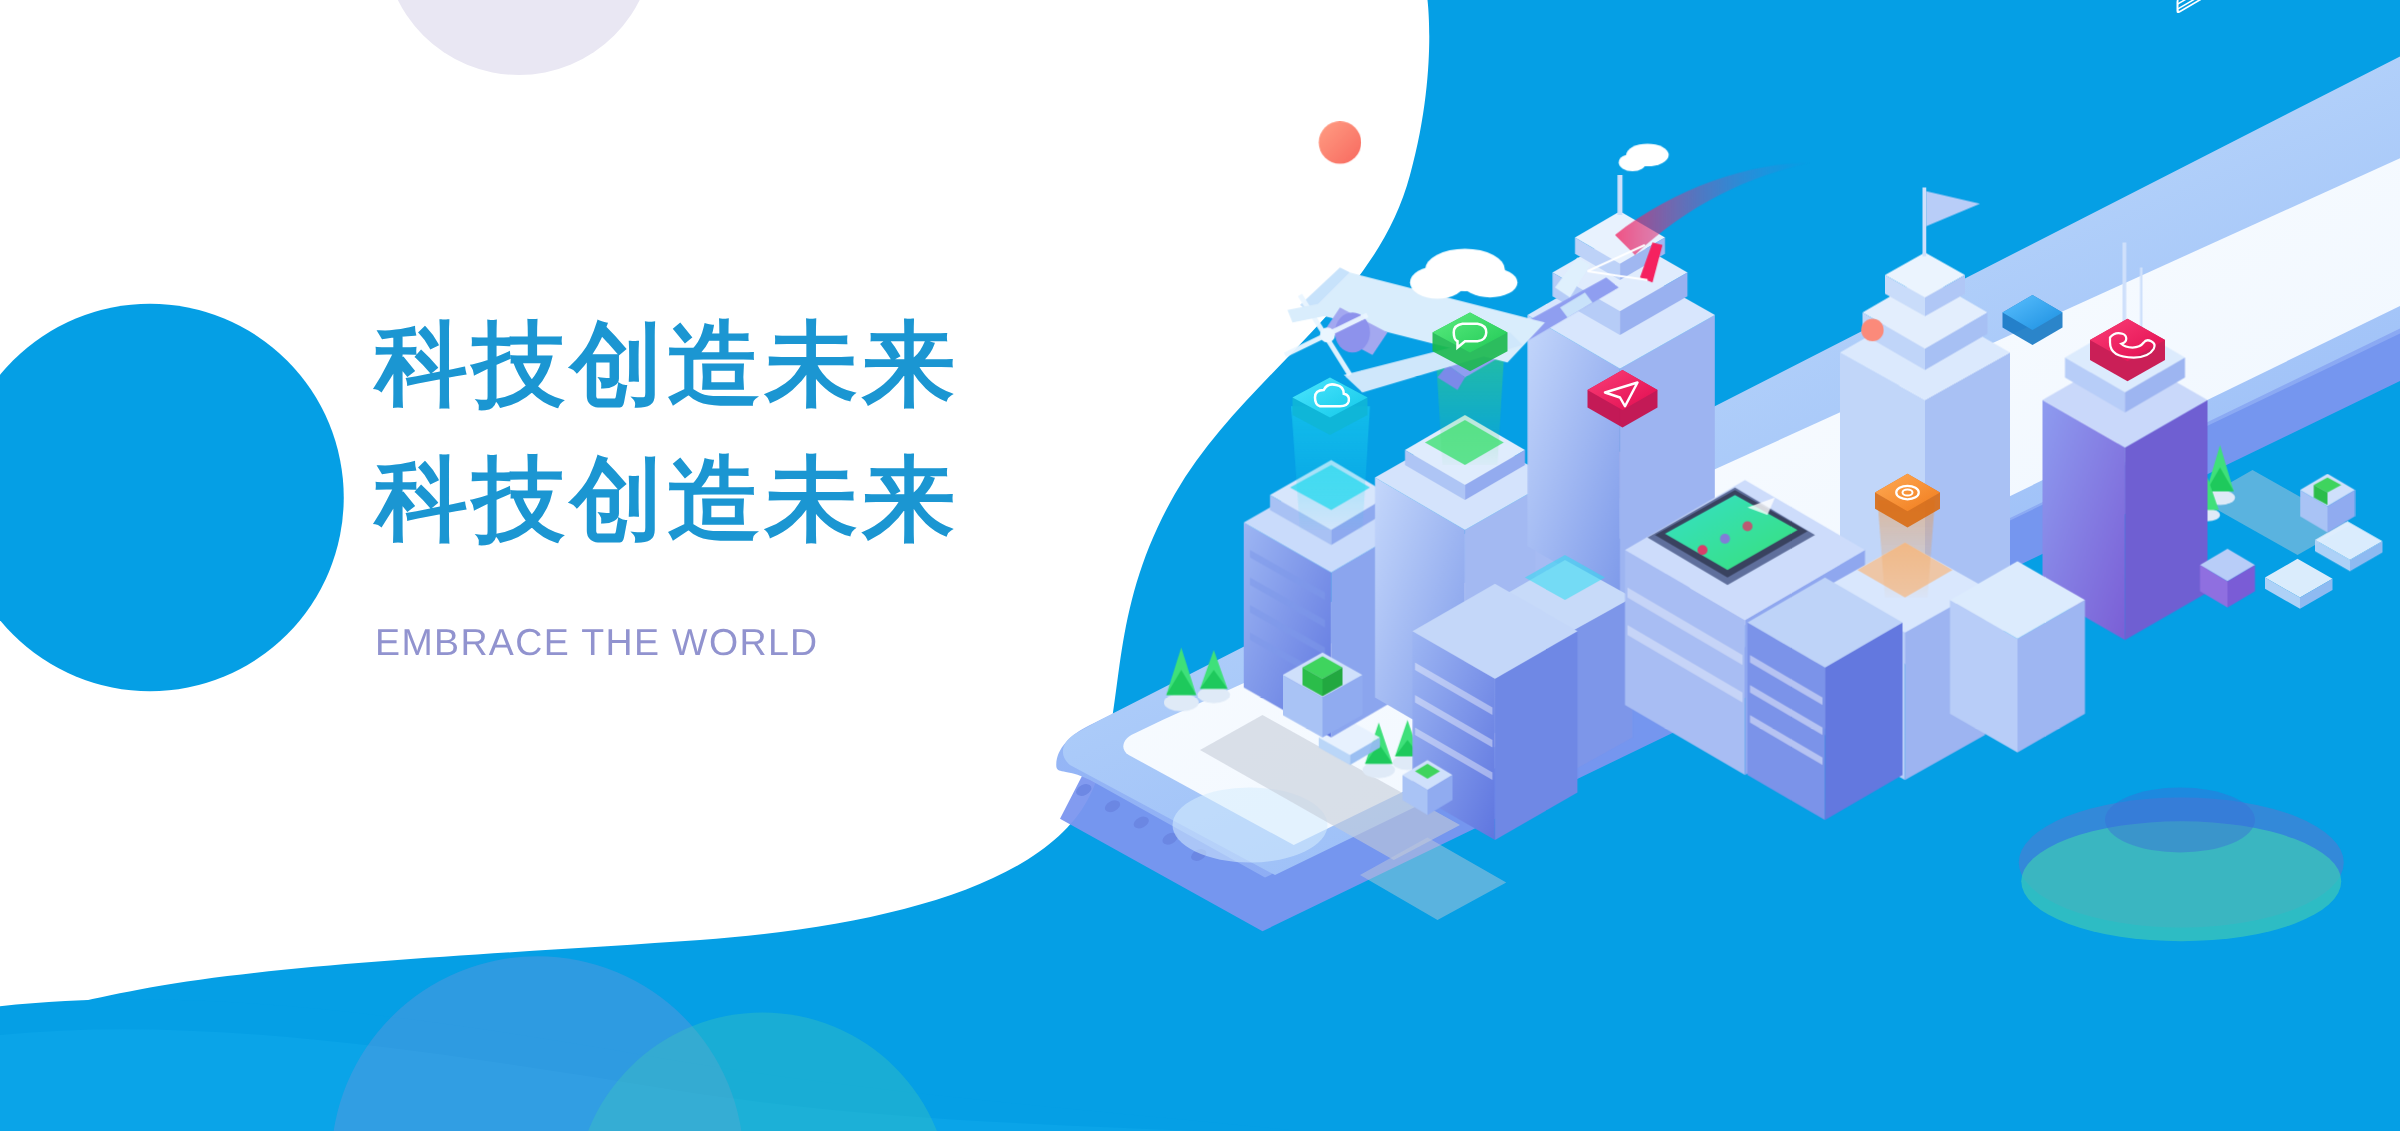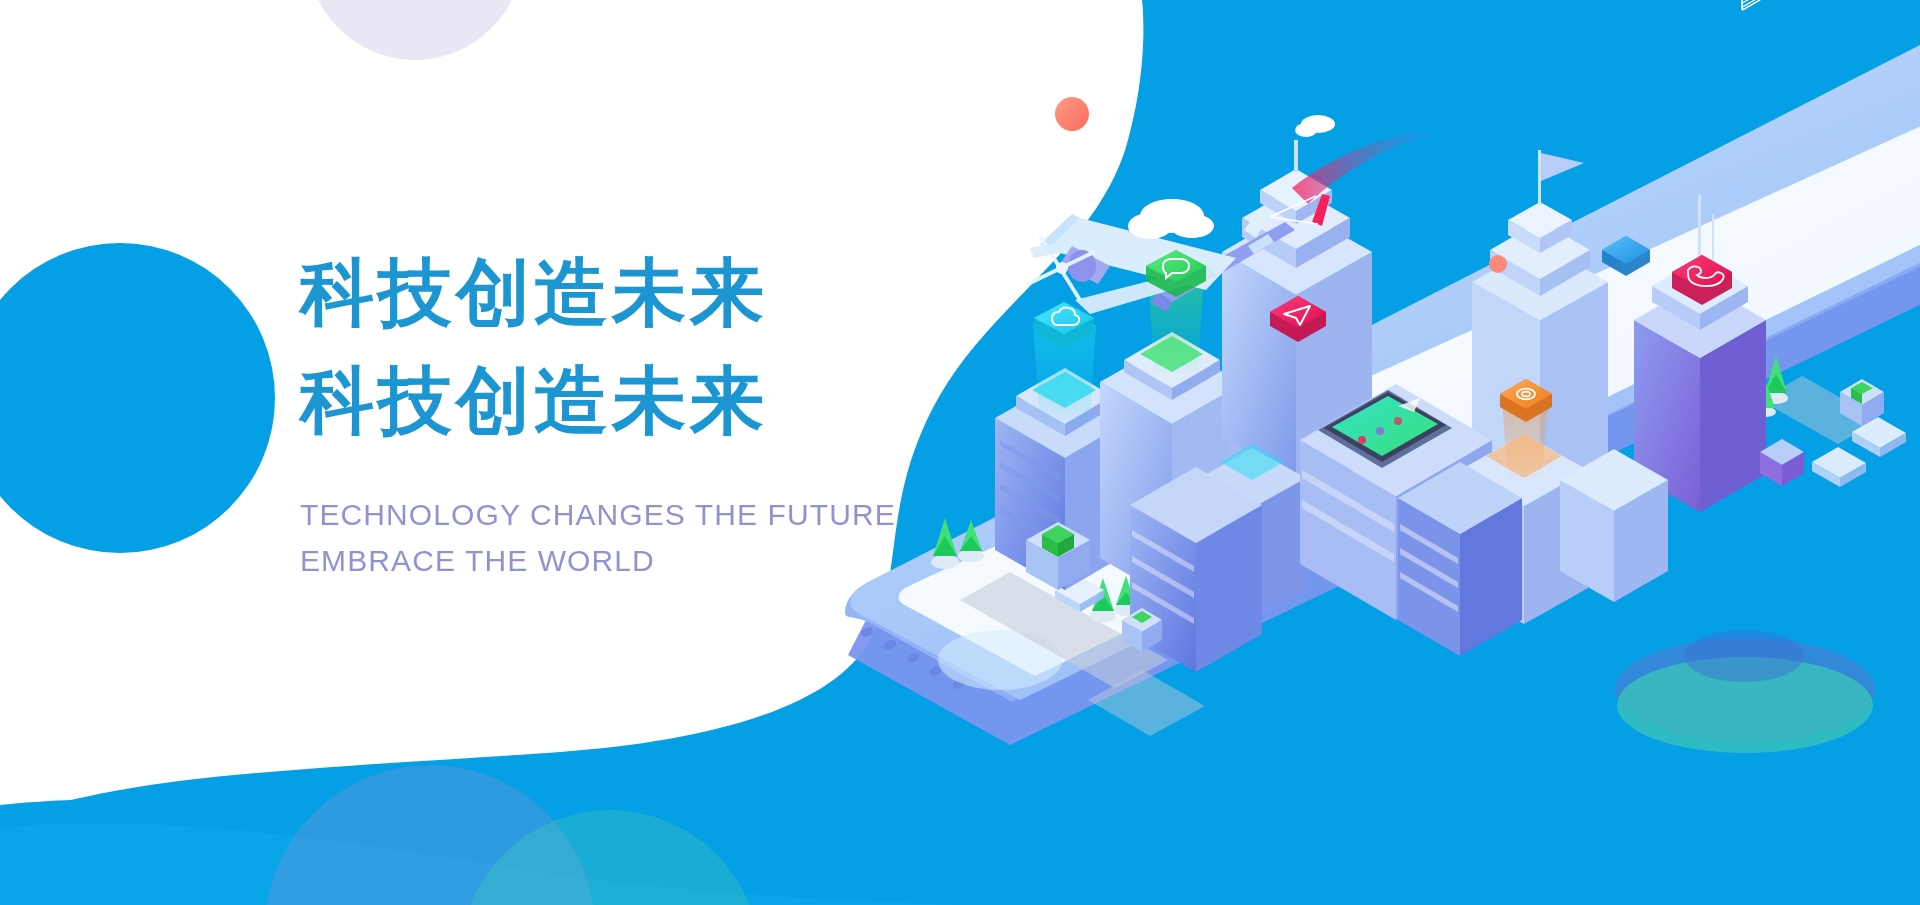--- a/index.html
+++ b/index.html
@@ -586,18 +586,17 @@
       <path d="M1672,272 L1702,255 L1732,272 L1732,288 L1702,305 L1672,288 Z" fill="#c80945" opacity="0.9"></path>
       <path d="M1672,272 L1702,255 L1732,272 L1702,289 Z" fill="url(#bPink)"></path>
       <path d="M1688,270 q4,-5 10,-3 q3,1 3,4 q0,3 -4,4 q3,3 9,3 q6,0 9,-4 q2,-3 6,-1 q4,2 2,6 q-4,7 -16,7 q-19,0 -19,-12 Z" fill="none" stroke="#ffffff" stroke-width="1.8"></path>
     </g>
   </svg>
 
   <div id="text-block">
     <div class="headline">科技创造未来</div>
     <div class="headline">科技创造未来</div>
     <div id="sub-wrap">
-      <div class="subline">TECHNOLOGY CHANGES THE FUTURE</div>
       <div class="subline">EMBRACE THE WORLD</div>
     </div>
   </div>
 
 </div>
 
 </body></html>

